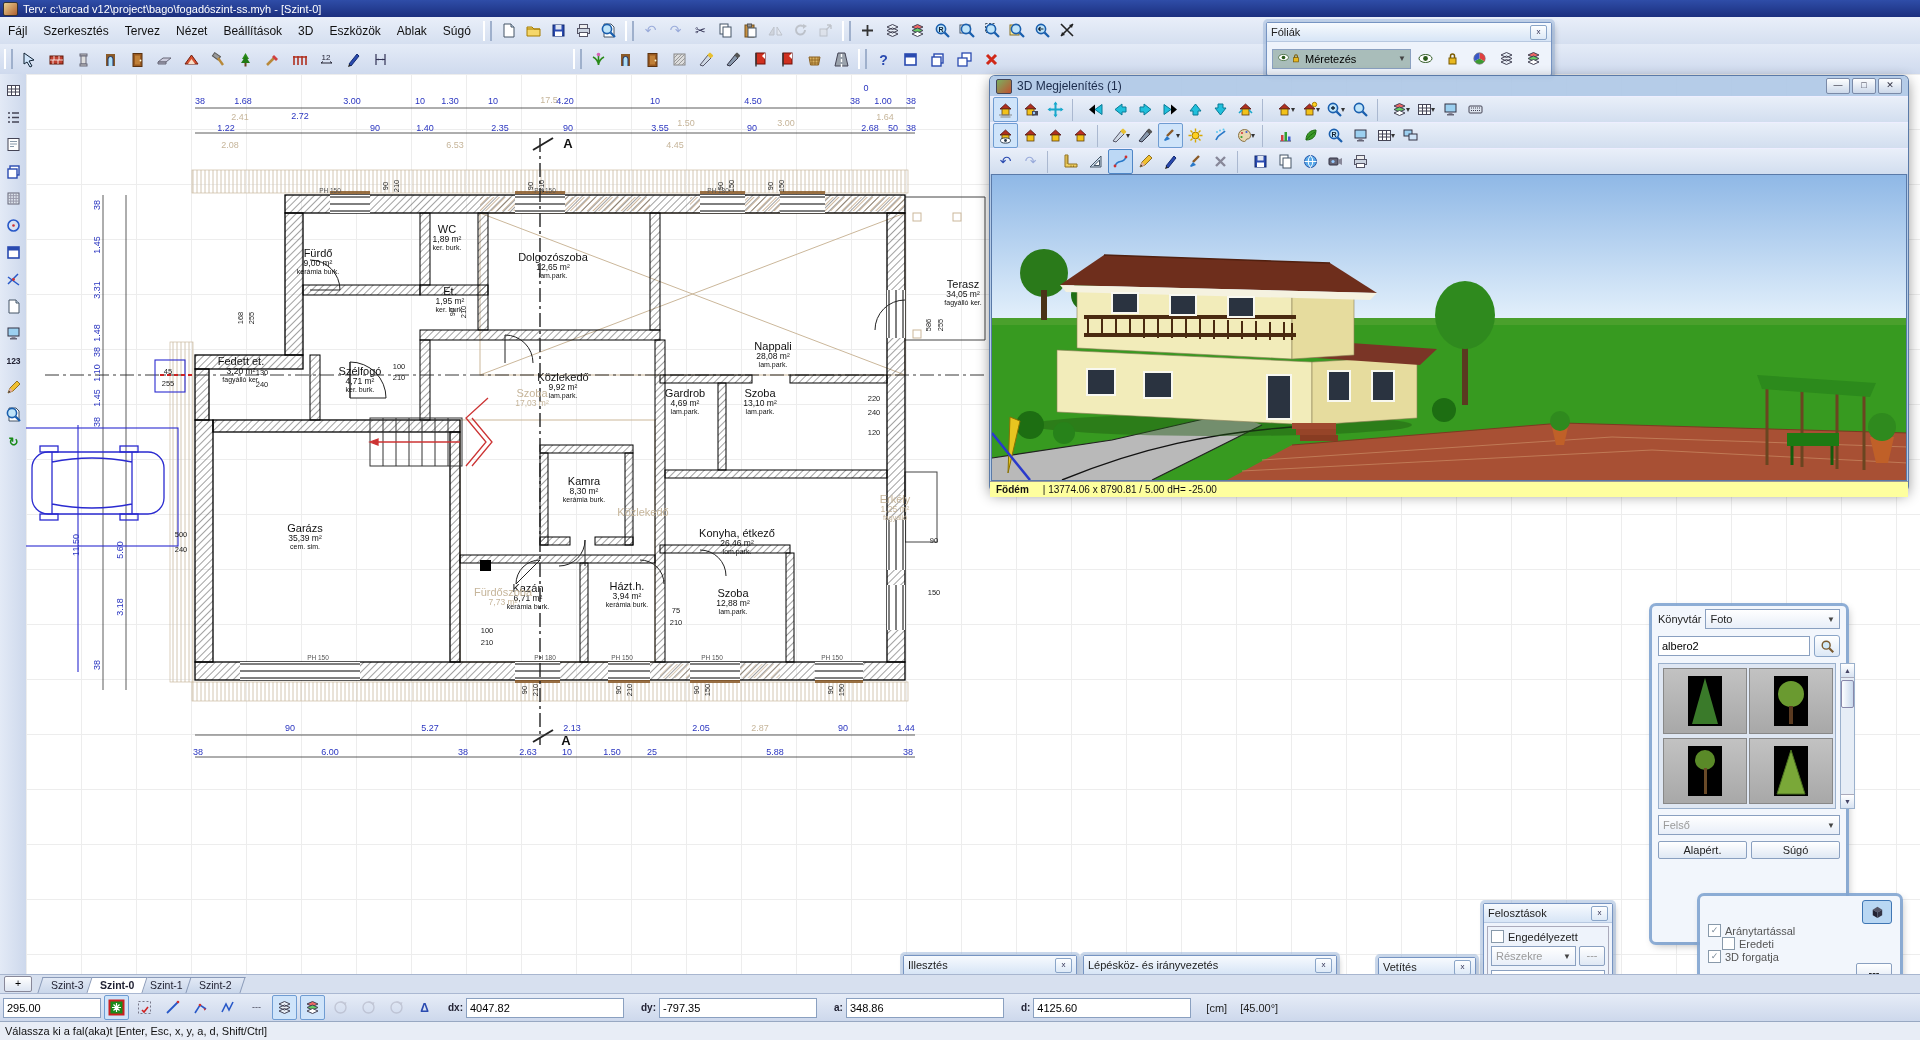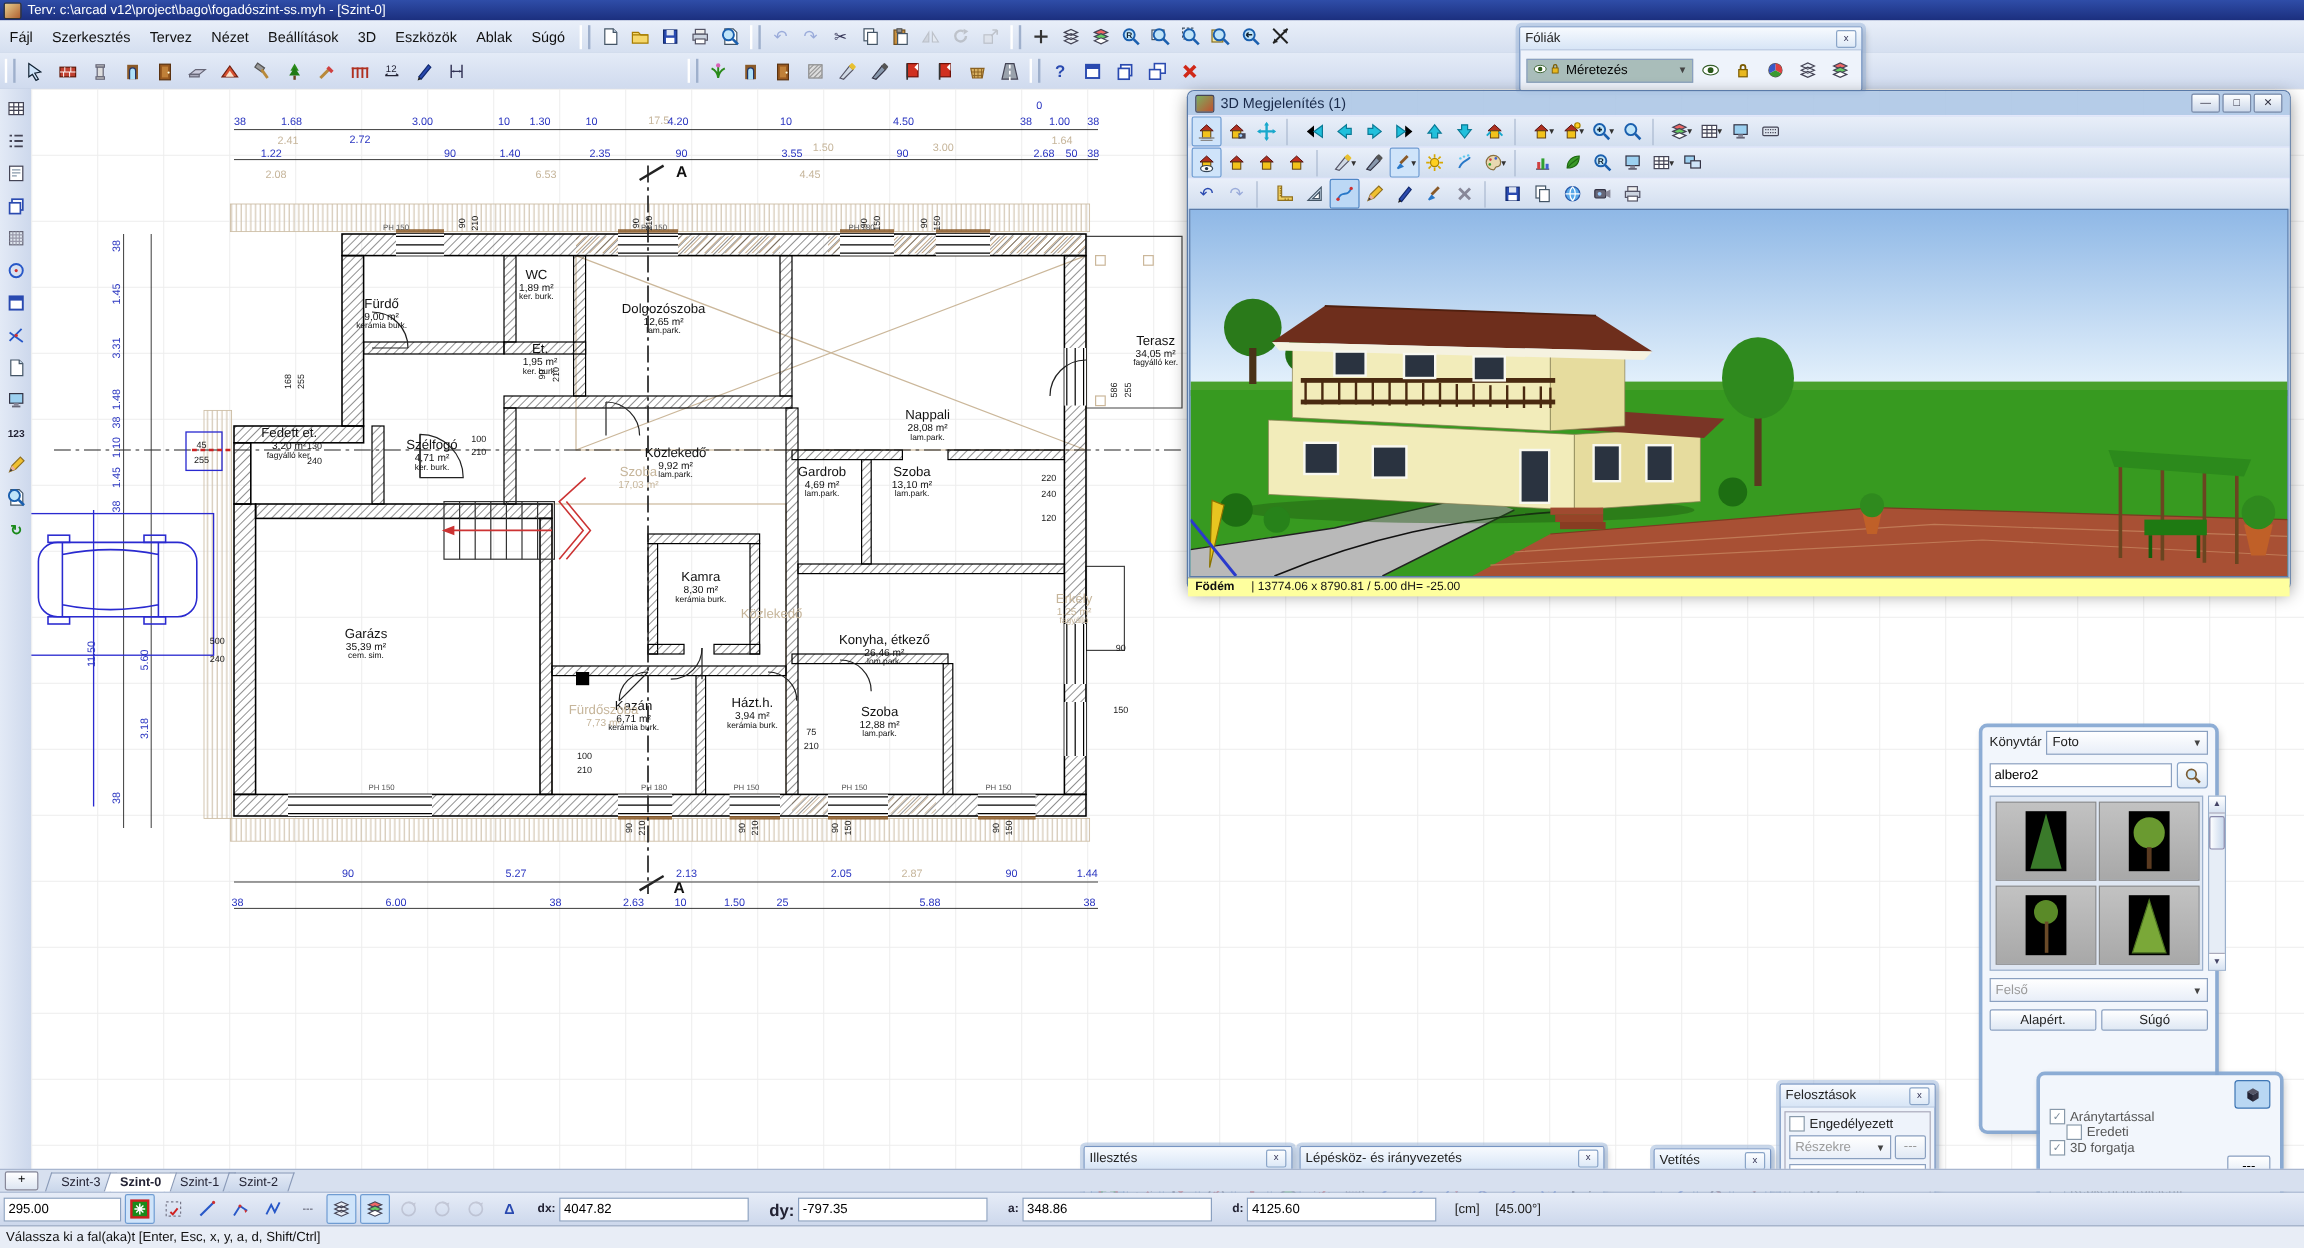--- a/index.html
+++ b/index.html
@@ -1772,21 +1772,21 @@
           </svg>
         </span>
         <span class="tbtn">
           <svg viewBox="0 0 17 17" width="17" height="17">
             <text x="8.5" y="13" font-size="12" font-weight="bold" text-anchor="middle" fill="#2a4ab0">Δ</text>
           </svg>
         </span>
       </span>
     <span class="lblv" style="margin-left:8px;font-weight:bold;font-size:10px">dx:</span>
     <input class="inpt" style="width: 150px;" value="4047.82">
-    <span class="lblv" style="margin-left:14px;font-weight:bold;font-size:14px">dy:</span>
+    <span class="lblv" style="margin-left:14px;font-weight:bold;font-size:10px">dy:</span>
     <input class="inpt" style="width: 150px;" value="-797.35">
     <span class="lblv" style="margin-left:14px;font-weight:bold;font-size:10px">a:</span>
     <input class="inpt" style="width: 150px;" value="348.86">
     <span class="lblv" style="margin-left:14px;font-weight:bold;font-size:10px">d:</span>
     <input class="inpt" style="width: 150px;" value="4125.60">
     <span style="margin-left:12px">[cm]</span>
     <span style="margin-left:10px">[45.00°]</span>
   </div>
 
   <div id="msgbar">

